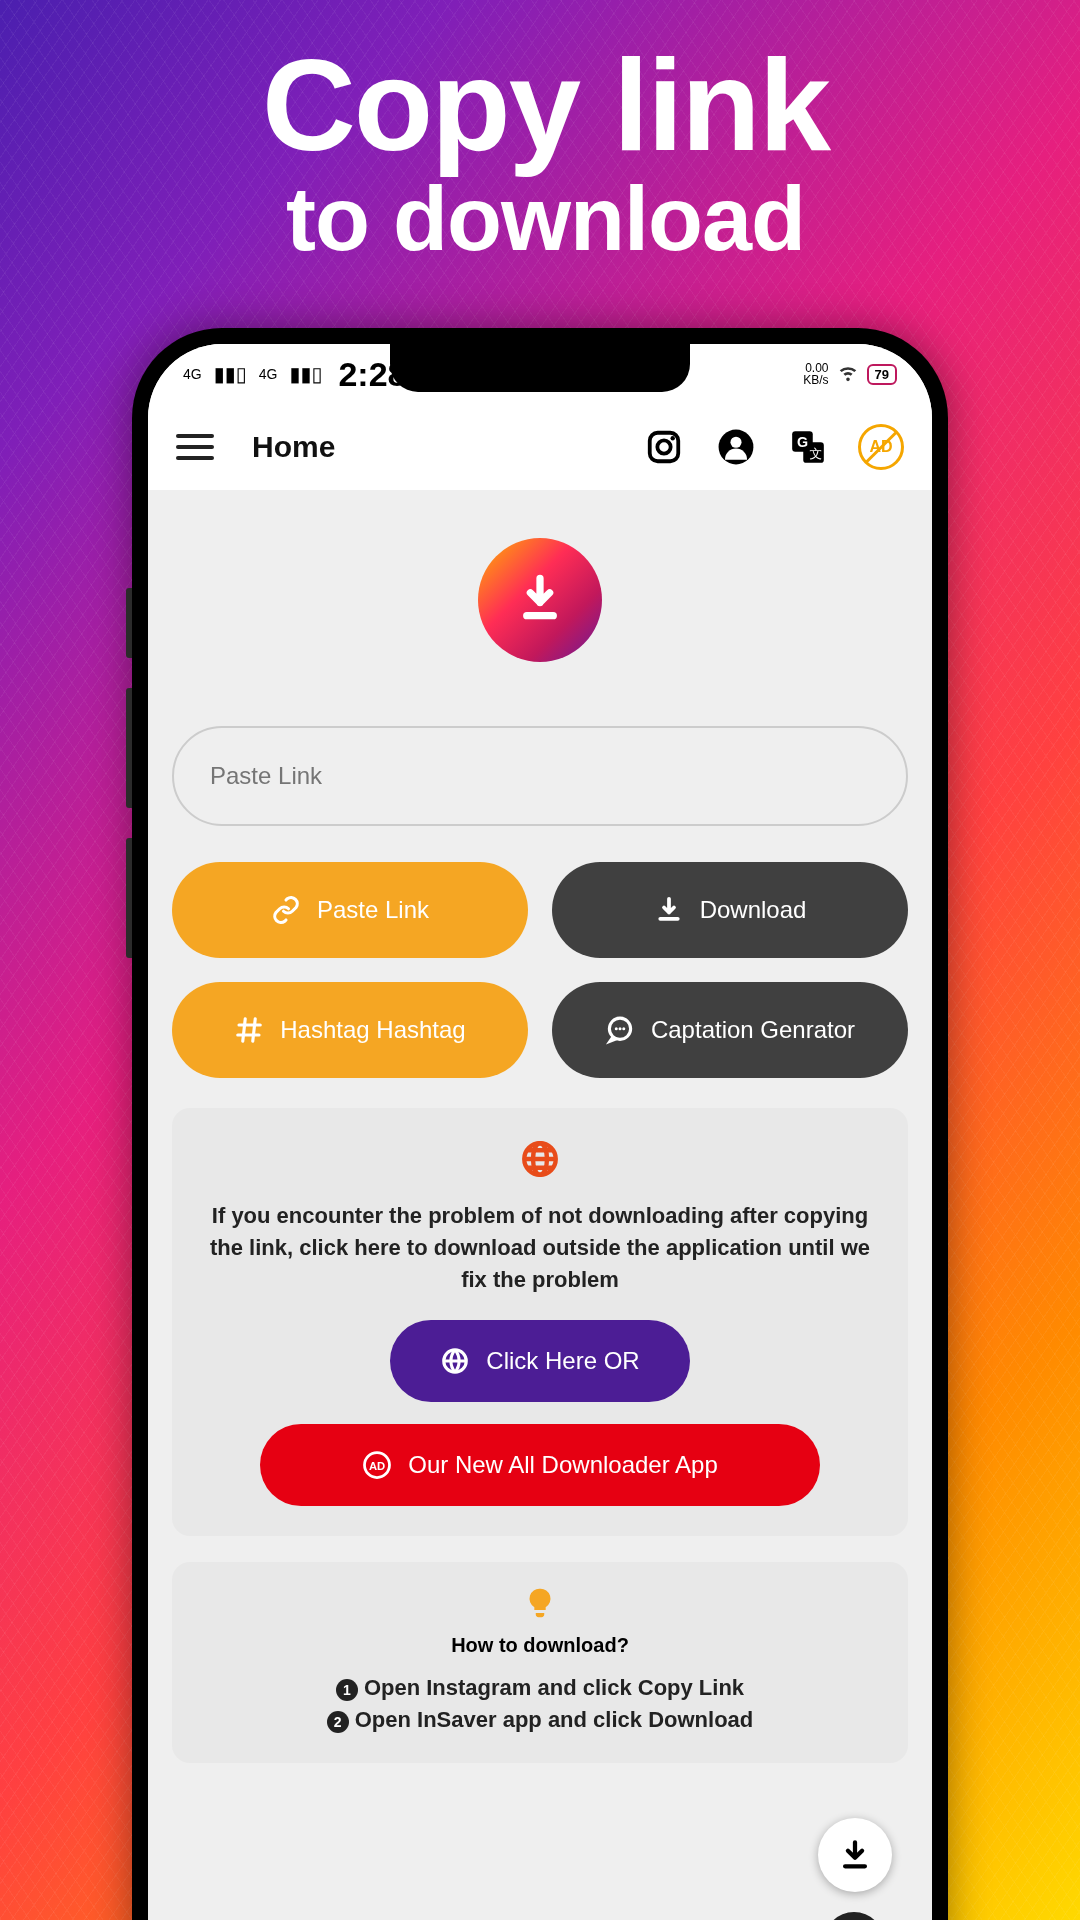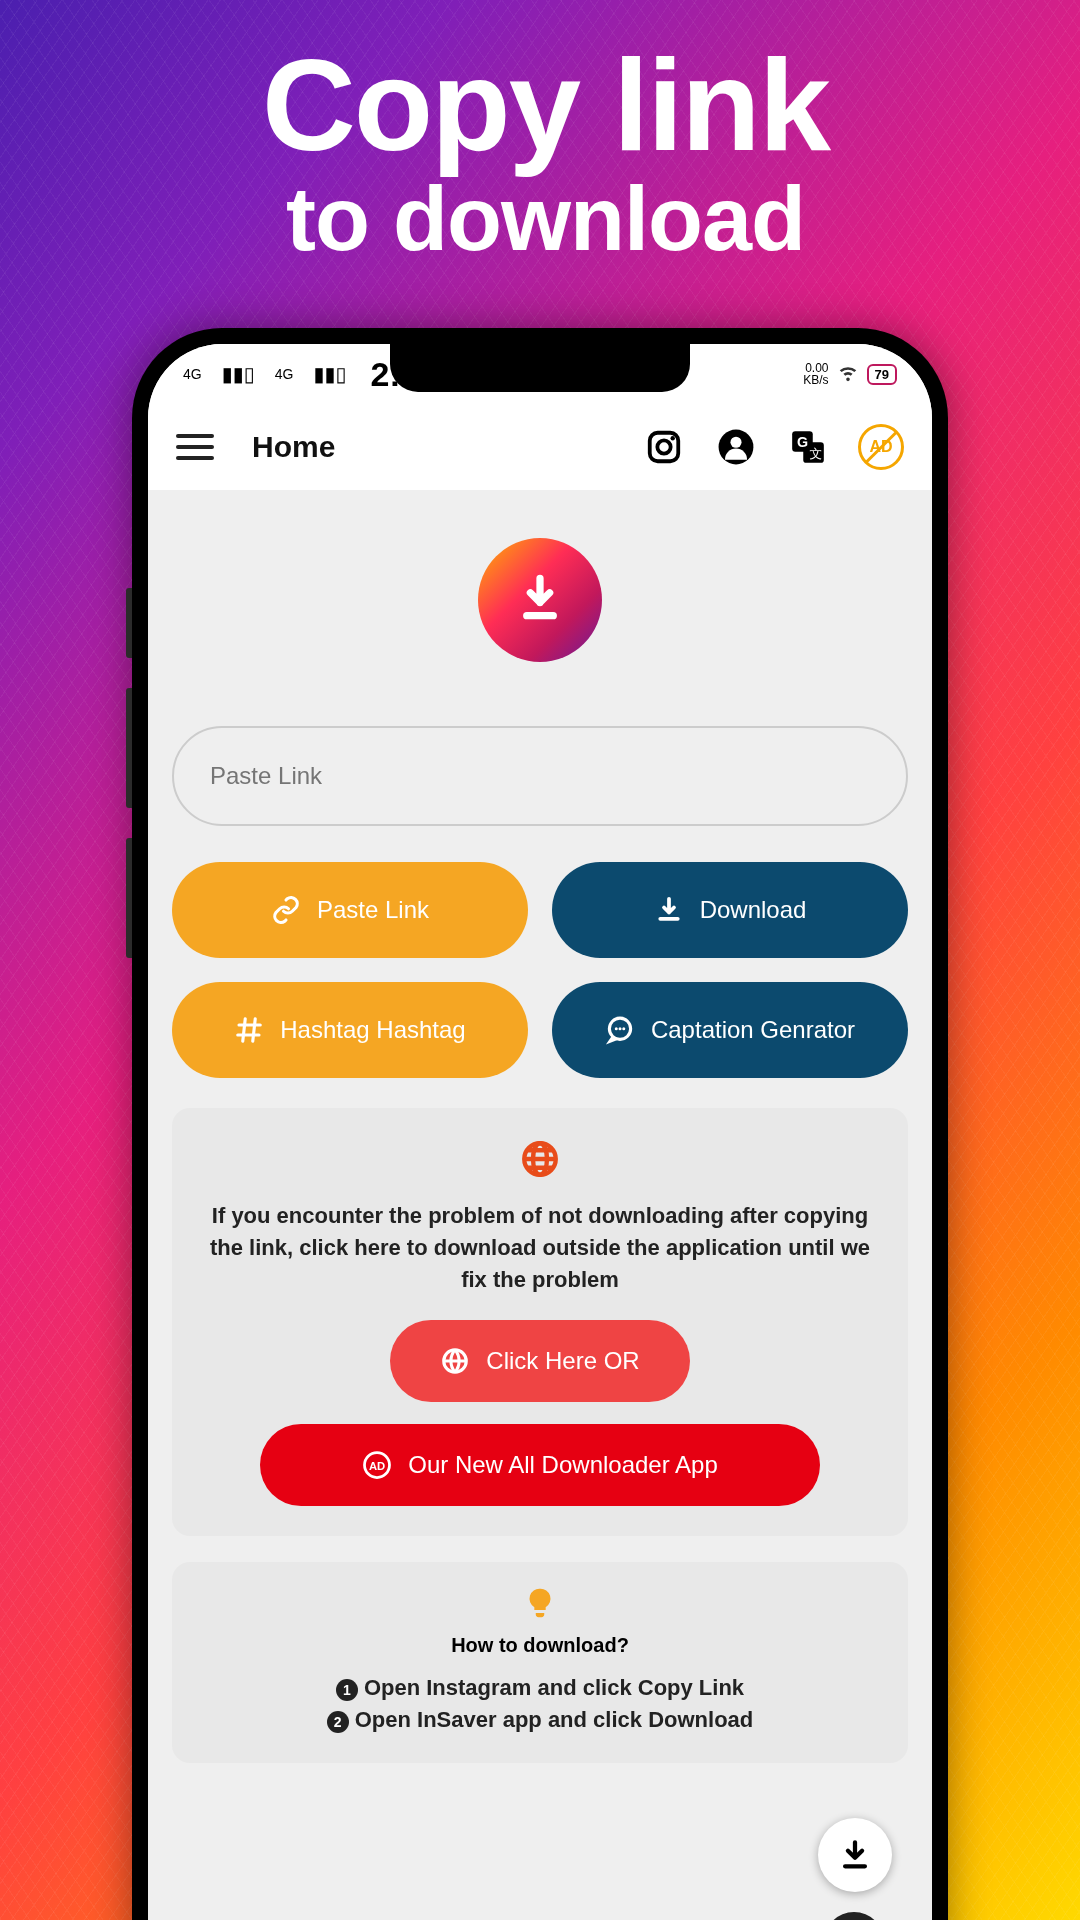--- a/index.html
+++ b/index.html
@@ -59,21 +59,21 @@
   width: 300px; height: 48px;
   background: #000; border-radius: 0 0 28px 28px;
   z-index: 10;
 }
 
 .status-bar {
   height: 60px; background: #fff;
   display: flex; align-items: center; justify-content: space-between;
   padding: 0 35px; font-size: 20px; color: #000; font-weight:500;
 }
-.status-left { display:flex; gap:20px; align-items:center; }
+.status-left { display:flex; gap:12px; align-items:center; }
 .status-right { display:flex; gap:8px; align-items:center; }
 .sig-icon { font-size:14px; }
 .battery-pill { border:2px solid #be185d; border-radius:6px; padding:1px 6px; font-size:13px; font-weight:700;}
 
 .app-header {
   height: 86px; background: #fff;
   display: flex; align-items: center;
   padding: 0 28px; gap: 28px;
 }
 .hamburger { width: 38px; display:flex; flex-direction:column; gap:7px; cursor:pointer;}
@@ -103,36 +103,36 @@
   outline: none; margin-bottom: 36px;
 }
 
 .btn-grid { display: grid; grid-template-columns: 1fr 1fr; gap: 24px; margin-bottom: 30px;}
 .action-btn {
   height: 96px; border-radius: 48px;
   display:flex; align-items:center; justify-content:center; gap:16px;
   color:#fff; font-size:24px; font-weight:500; cursor:pointer; border:none;
 }
 .btn-orange-light { background:#f5a623; }
-.btn-orange-dark { background:#0c4a6e; }
+.btn-orange-dark { background:#404040; }
 .action-btn svg { width:30px; height:30px; fill:#fff; }
 
 .card {
   background:#e8e8e8; border-radius:18px;
   padding: 30px 24px; text-align:center;
 }
 .card-globe { color:#e84c1a; }
 .card-globe svg{ width:42px; height:42px; fill:#e84c1a;}
 .card-text { font-size:22px; font-weight:600; color:#222; line-height:1.45; margin:16px 0 24px;}
 .pill-btn {
   height: 82px; border-radius:41px; border:none;
   display:inline-flex; align-items:center; justify-content:center; gap:16px;
   padding: 0 50px; color:#fff; font-size:24px; font-weight:500; cursor:pointer;
 }
-.pill-purple { background:#ef4444; margin-bottom:22px;}
+.pill-purple { background:#4c1d95; margin-bottom:22px;}
 .pill-red { background:#e60012; width: 560px;}
 .pill-btn svg{width:30px;height:30px;fill:#fff;}
 
 .howto-card { margin-top:26px; background:#e8e8e8; border-radius:18px; padding:24px; text-align:center; position:relative;}
 .bulb svg{width:34px; height:34px; fill:#f5a623;}
 .howto-title{ font-size:20px; font-weight:700; margin:10px 0 18px;}
 .howto-step{ font-size:22px; font-weight:600; color:#222; margin:6px 0;}
 .step-num{ display:inline-block; width:22px; height:22px; border-radius:50%; background:#222; color:#fff; font-size:14px; line-height:22px; margin-right:6px; font-weight:700;}
 
 .float-download{

